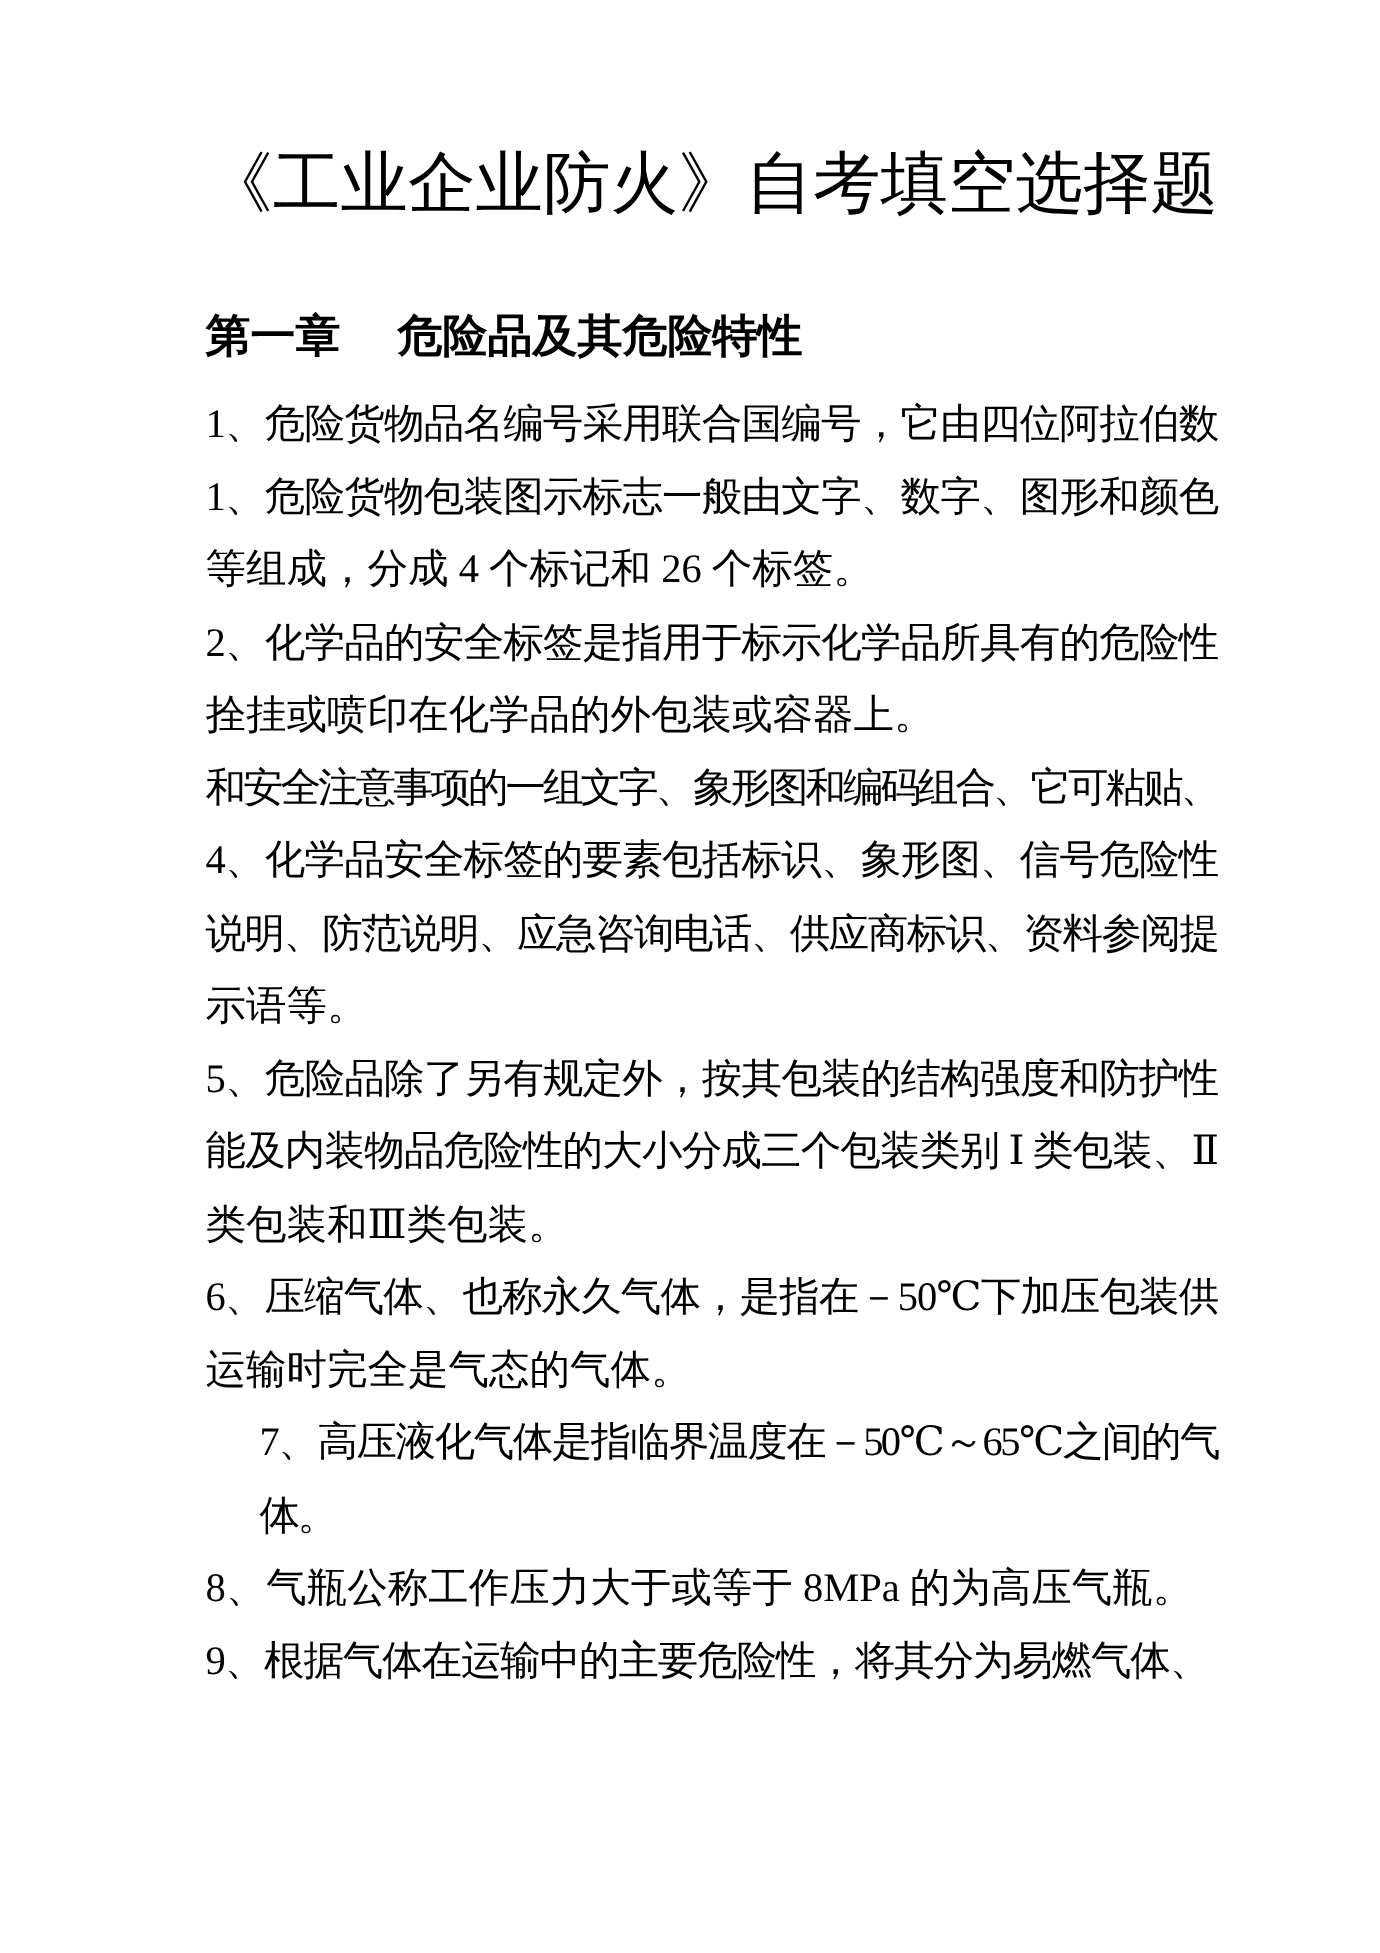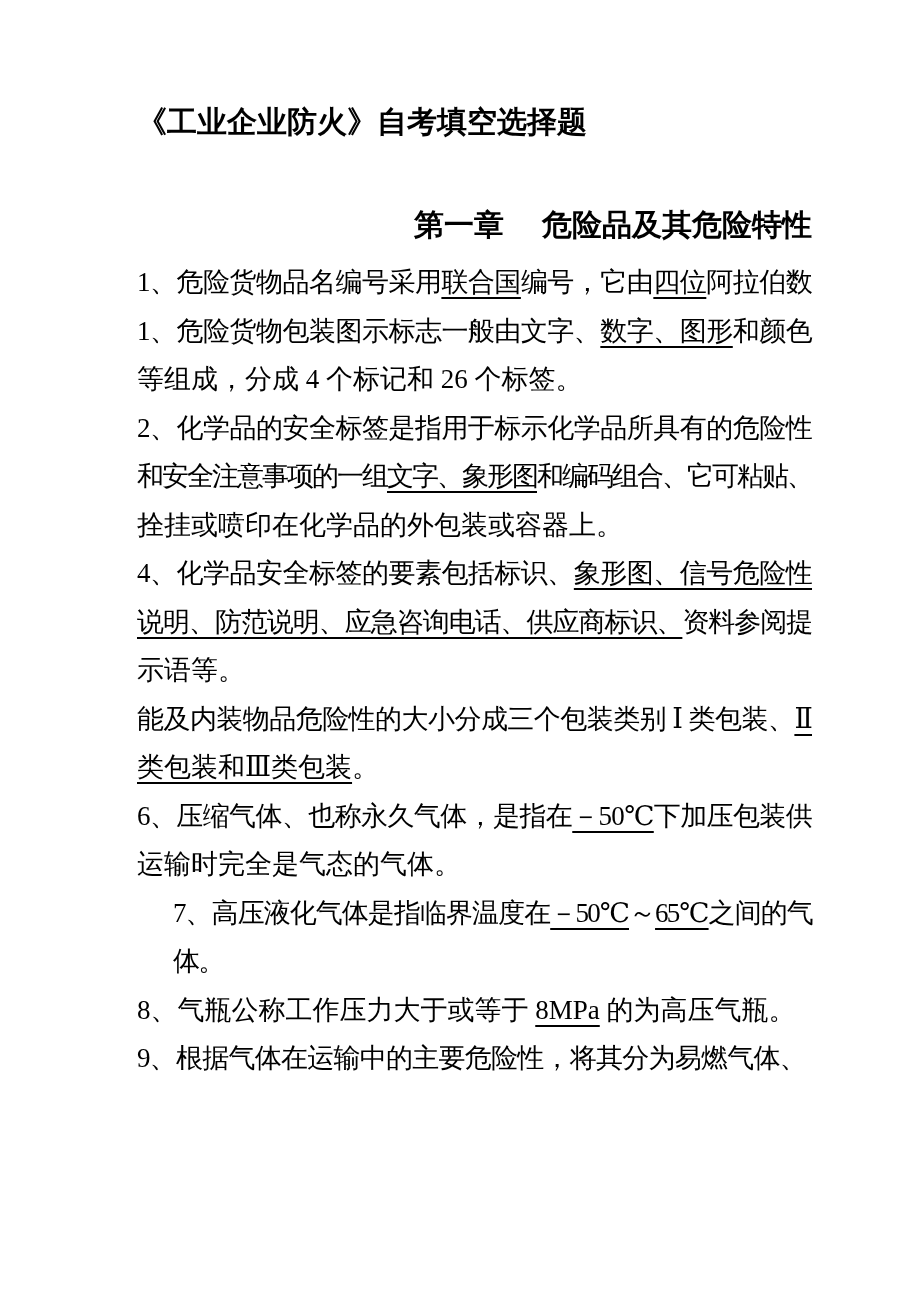--- a/index.html
+++ b/index.html
@@ -11,43 +11,42 @@
   }
   .page {
     width: 920px;
     height: 1302px;
     overflow: hidden;
     background: #ffffff;
     padding: 97px 108px 0 137px;
   }
   .doc-title {
     text-align: left;
-    font-weight: 700;
-    font-size: 30px;
+    font-weight: 400;
+    font-size: 45px;
     line-height: 50px;
     white-space: nowrap;
   }
   .chapter-heading {
     margin-top: 55px;
-    text-align: right;
+    text-align: left;
     font-weight: 700;
     font-size: 30px;
     line-height: 46px;
     white-space: nowrap;
   }
   .chapter-heading .chapter-gap { display: inline-block; width: 38px; }
   .doc-body { margin-top: 10px; font-size: 27px; }
   .line {
     line-height: 48.5px;
     text-align: justify;
     text-align-last: justify;
   }
   .line.last { text-align-last: left; }
   .u {
-    text-decoration: underline;
     text-underline-offset: 6px;
     text-decoration-thickness: 1.5px;
   }
 </style>
 </head>
 <body>
 
 <div class="page">
   <div class="doc-title">《工业企业防火》自考填空选择题</div>
 
@@ -59,29 +58,30 @@
     <div>
         <div class="question">
           <div class="line" style="letter-spacing: -0.75px;"><span>1、危险货物品名编号采用</span><span class="u">联合国</span><span>编号，它由</span><span class="u">四位</span><span>阿拉伯数</span></div>
         </div>
         <div class="question">
           <div class="line" style="letter-spacing: -0.75px;"><span>1、危险货物包装图示标志一般由文字、</span><span class="u">数字、图形</span><span>和颜色</span></div>
           <div class="line last"><span>等组成，分成 4 个标记和 26 个标签。</span></div>
         </div>
         <div class="question">
           <div class="line" style="letter-spacing: -0.75px;"><span>2、化学品的安全标签是指用于标示化学品所具有的危险性</span></div>
+          <div class="line last"><span>拴挂或喷印在化学品的外包装或容器上。</span></div>
           <div class="line" style="letter-spacing: -2px;"><span>和安全注意事项的一组</span><span class="u">文字、象形图</span><span>和编码组合、它可粘贴、</span></div>
-          <div class="line last"><span>拴挂或喷印在化学品的外包装或容器上。</span></div>
         </div>
         <div class="question">
           <div class="line" style="letter-spacing: -0.75px;"><span>4、化学品安全标签的要素包括标识、</span><span class="u">象形图、信号危险性</span></div>
           <div class="line" style="letter-spacing: -1.25px;"><span class="u">说明、防范说明、应急咨询电话、供应商标识、</span><span>资料参阅提</span></div>
           <div class="line last"><span>示语等。</span></div>
         </div>
         <div class="question">
+          <div class="line" style="letter-spacing: -0.75px;"><span>5、危险品除了另有规定外，按其包装的结构强度和防护性</span></div>
           <div class="line" style="letter-spacing: -0.75px;"><span>能及内装物品危险性的大小分成三个包装类别 Ⅰ 类包装、</span><span class="u">Ⅱ</span></div>
           <div class="line last"><span class="u">类包装和Ⅲ类包装</span><span>。</span></div>
         </div>
         <div class="question">
           <div class="line" style="letter-spacing: -0.75px;"><span>6、压缩气体、也称永久气体，是指在</span><span class="u">－50℃</span><span>下加压包装供</span></div>
           <div class="line last"><span>运输时完全是气态的气体。</span></div>
         </div>
         <div class="question">
           <div class="line last" style="letter-spacing: -1.75px; margin-left: 36px;"><span>7、高压液化气体是指临界温度在</span><span class="u">－50℃</span><span>～</span><span class="u">65℃</span><span>之间的气体。</span></div>
         </div>

